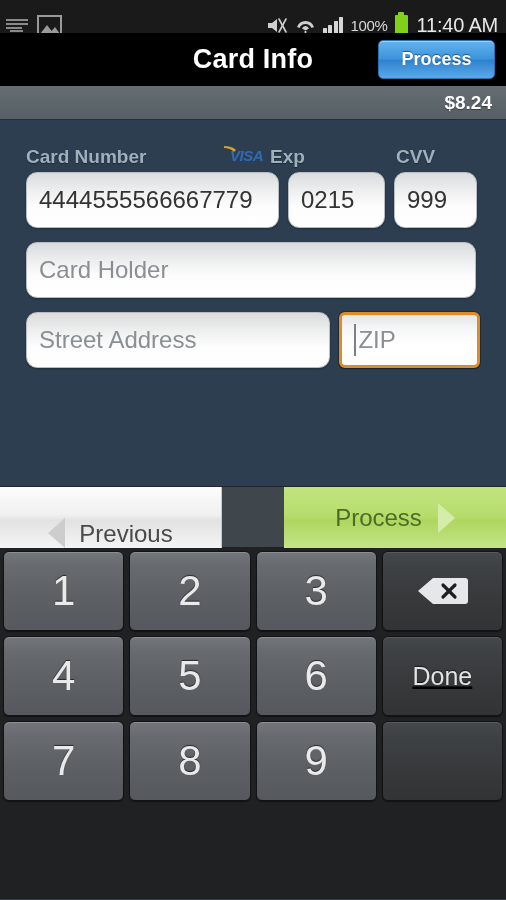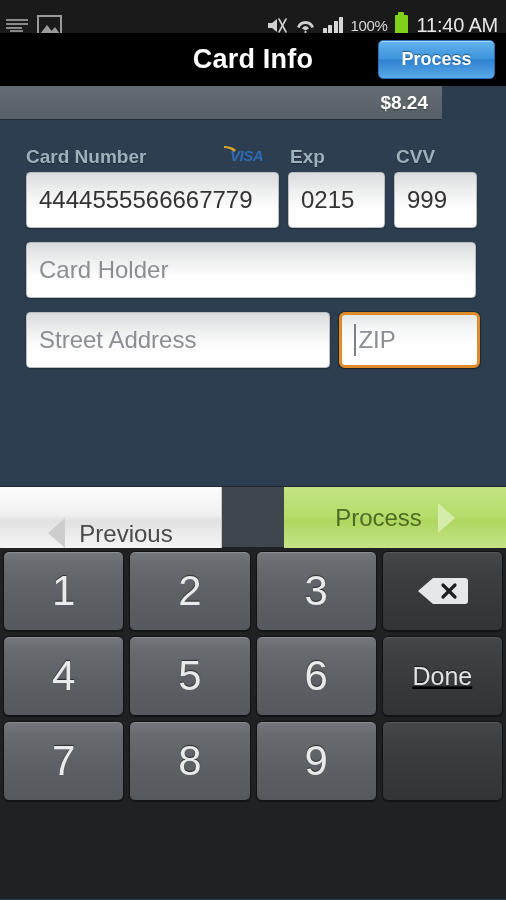--- a/index.html
+++ b/index.html
@@ -75,21 +75,21 @@
     border:1px solid #2a6fb5;
     box-shadow:inset 0 1px 0 rgba(255,255,255,0.45);
     display:flex; align-items:center; justify-content:center;
     color:#ffffff; font-size:18px; font-weight:bold;
     text-shadow:0 -1px 1px rgba(0,0,0,0.45);
     cursor:pointer;
   }
 
   
   .pricebar {
-    height:34px; width:442px;
+    height:34px; width:506px;
     background:linear-gradient(180deg,#646e72 0%,#565f64 100%);
     border-bottom:1px solid #222c33;
     display:flex; align-items:center; justify-content:flex-end;
     padding-right:14px;
   }
   .price-text {
     color:#ffffff; font-size:19px; font-weight:bold;
     text-shadow:0 1px 1px rgba(0,0,0,0.4);
   }
 
@@ -102,30 +102,30 @@
   }
   .labelrow {
     display:flex; align-items:flex-end; height:28px; position:relative;
   }
   .lbl {
     color:#9fb0bd; font-size:19px; font-weight:bold;
     text-shadow:0 1px 1px rgba(0,0,0,0.35);
     line-height:1;
   }
   .lbl-card { width:200px; }
-  .lbl-exp  { position:absolute; left:264px; }
+  .lbl-exp  { position:absolute; left:244px; }
   .lbl-cvv  { position:absolute; left:370px; }
   .visa {
     position:absolute; left:196px; bottom:2px;
     width:58px; height:20px;
   }
 
   .fieldrow { display:flex; gap:9px; margin-top:6px; }
   .fld {
-    height:56px; border-radius:4px;
+    height:56px; border-radius:11px;
     background:linear-gradient(180deg,#d9dbdd 0%,#eceded 30%,#fdfdfd 62%,#ffffff 100%);
     border:1px solid #b9bcc0;
     display:flex; align-items:center;
     padding:0 12px;
     font-size:24px; color:#333333;
     box-shadow:0 1px 2px rgba(0,0,0,0.28);
     cursor:text;
   }
   .fld.ph { color:#8b8f93; }
   .fld-card   { width:253px; }

